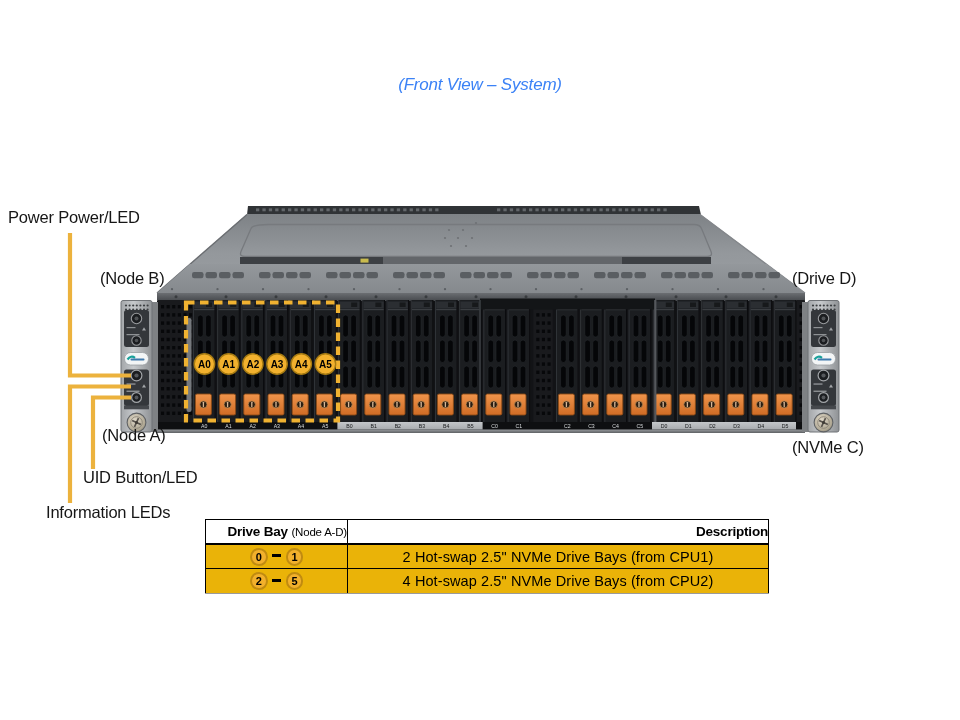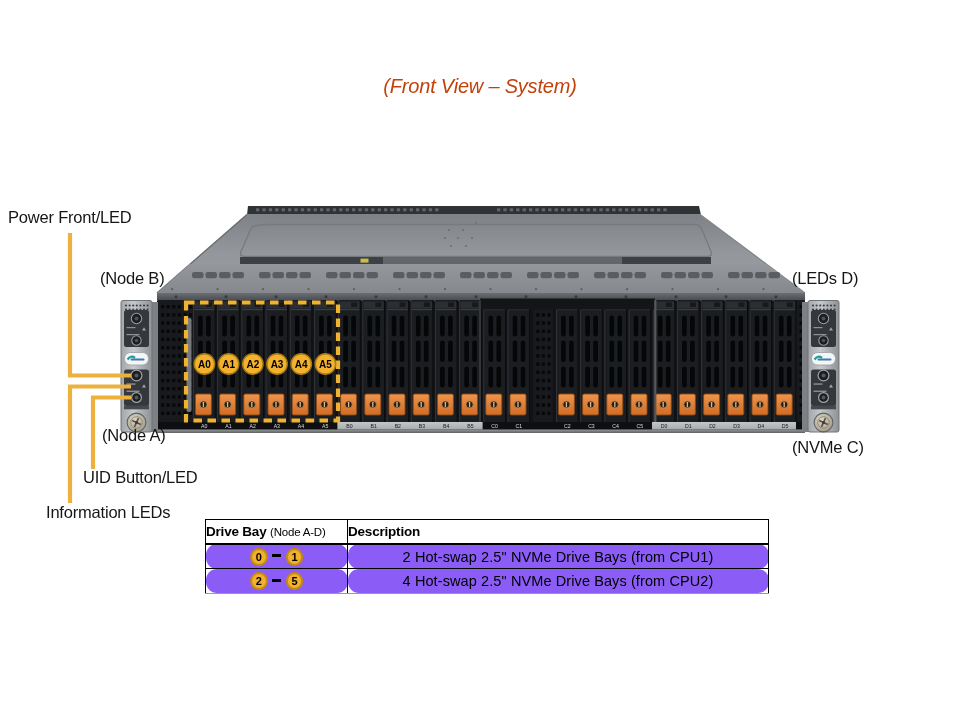--- a/index.html
+++ b/index.html
@@ -1,43 +1,43 @@
 <!DOCTYPE html>
 <html><head>
 <meta charset="utf-8">
 <style>
   html, body { margin: 0; padding: 0; background: #ffffff; }
   body { width: 960px; height: 720px; overflow: hidden;
          font-family: "Liberation Sans", sans-serif; }
   .stage { position: relative; width: 960px; height: 720px; background: #ffffff; }
   .fig-title {
     position: absolute; left: 0; top: 75px; width: 960px;
-    text-align: center; font-style: italic; font-size: 20px; color: #c2410c;
+    text-align: center; font-style: italic; font-size: 17px; color: #3b82f6;
     letter-spacing: -0.2px;
   }
   .callout {
     position: absolute; font-size: 16.5px; color: #161616; white-space: nowrap;
     letter-spacing: -0.2px;
   }
   #server-svg { position: absolute; left: 0; top: 0; width: 960px; height: 720px; }
 
   
   .bay-table {
     position: absolute; left: 205px; top: 519px;
     border-collapse: collapse; table-layout: fixed;
     font-size: 14.5px; letter-spacing: -0.4px; color: #000;
   }
   .bay-table td, .bay-table th { border: 1.6px solid #000; padding: 0; }
   .bay-table .col-bay   { width: 141px; }
   .bay-table .col-desc  { width: 420px; }
   .bay-table tr         { height: 24.6px; }
   .bay-table th { background: #ffffff; font-weight: bold; font-size: 13.5px; letter-spacing: -0.2px;
-                  text-align: left; vertical-align: middle; }
+                  text-align: right; vertical-align: middle; }
   .bay-table th .sub { font-weight: normal; font-size: 11.5px; }
-  .bay-table td { background: #8b5cf6; text-align: center; vertical-align: middle; border-radius: 11px; }
+  .bay-table td { background: #eab308; text-align: center; vertical-align: middle; }
   .bay-table tr.hdr th { border-bottom-width: 2.2px; }
   .bay-table tr.last td { border-bottom: 1.2px solid #9a9a9a; }
   .num-circle {
     display: inline-block; width: 13.8px; height: 13.8px; line-height: 14.2px;
     border-radius: 50%; background: #f2b02c; border: 2.8px solid #c08b10;
     font-weight: bold; font-size: 11px; color: #000; text-align: center;
     vertical-align: middle;
   }
   .range-dash { display: inline-block; width: 9px; height: 2.9px; background: #000;
     margin: 0 4.5px; vertical-align: middle; position: relative; top: -1px; }
@@ -952,23 +952,23 @@
         </g>
       </g>
 
     <g stroke="#ecb23d" stroke-width="4.2" fill="none">
       <polyline points="70,233 70,375.5 131,375.5"></polyline>
       <polyline points="70,503 70,386.5 131,386.5"></polyline>
       <polyline points="93,469 93,397.5 131,397.5"></polyline>
     </g>
   </svg>
 
-  <div class="callout" style="left:8px;   top:208px;">Power Front/LED</div>
+  <div class="callout" style="left:8px;   top:208px;">Power Power/LED</div>
   <div class="callout" style="left:100px; top:268.5px;">(Node B)</div>
-  <div class="callout" style="left:792px; top:268.5px;">(LEDs D)</div>
+  <div class="callout" style="left:792px; top:268.5px;">(Drive D)</div>
   <div class="callout" style="left:102px; top:426px;">(Node A)</div>
   <div class="callout" style="left:792px; top:438px;">(NVMe C)</div>
   <div class="callout" style="left:83px;  top:467.5px;">UID Button/LED</div>
   <div class="callout" style="left:10px;  top:502.5px;margin-left:36px;">Information LEDs</div>
 
   <table class="bay-table">
     <tbody>
         <tr class="hdr">
       <th class="col-bay"><span>Drive Bay</span> <span class="sub">(Node A-D)</span></th>
       <th class="col-desc">Description</th>

